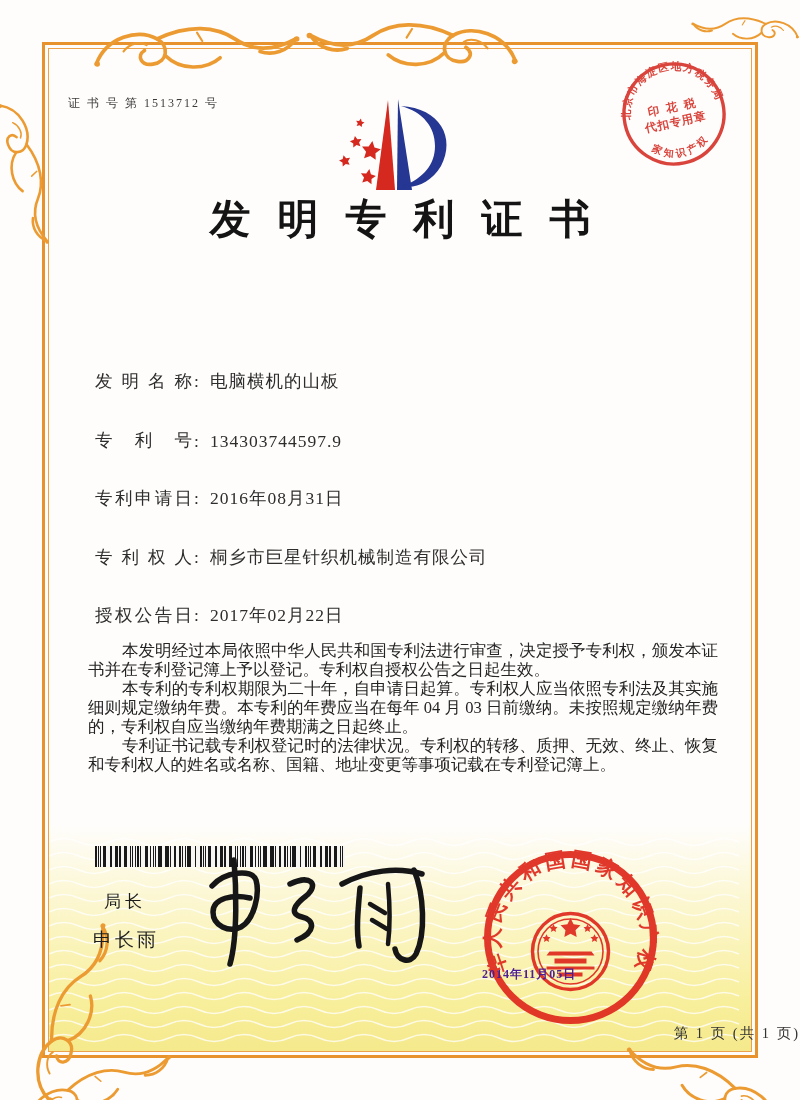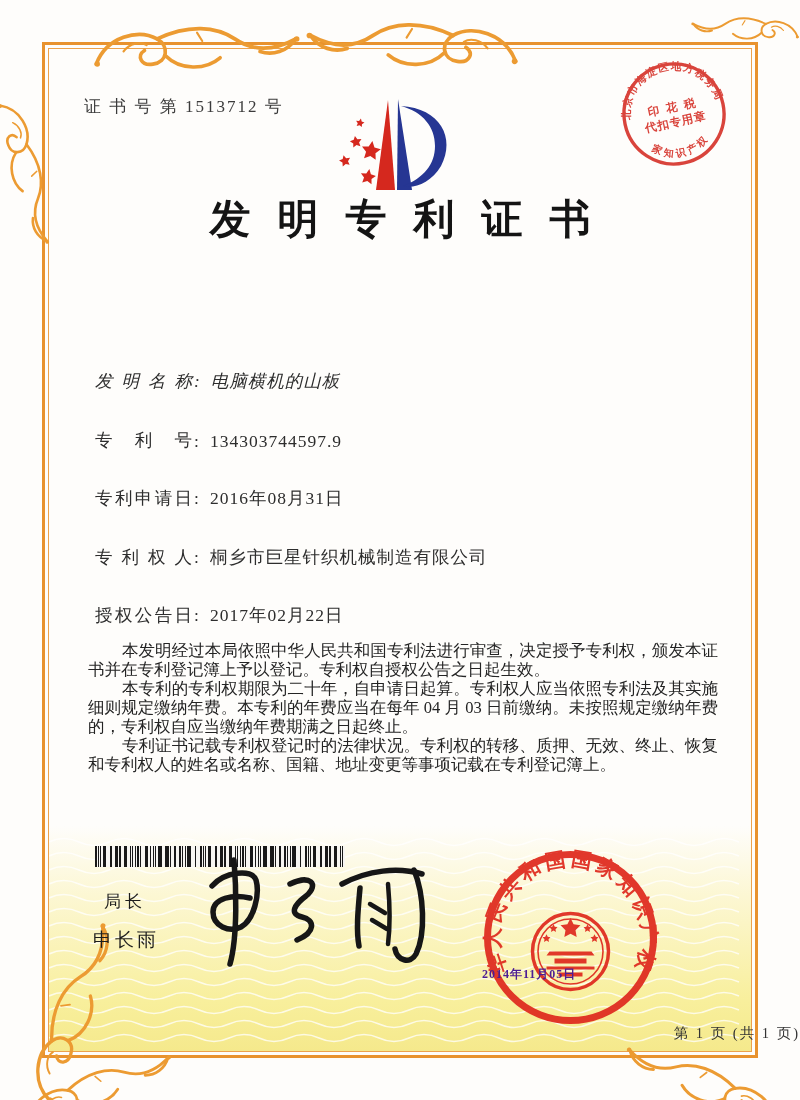--- a/index.html
+++ b/index.html
@@ -13,32 +13,32 @@
   .frame-inner{position:absolute;inset:48px;border:1px solid #ECA24D;z-index:1;}
   
   .orn-layer{position:absolute;left:0;top:0;width:800px;height:1100px;z-index:1;pointer-events:none;}
   
   .lower-bg{
     position:absolute;left:49px;right:49px;top:826px;bottom:49px;z-index:0;
     background:linear-gradient(180deg,rgba(252,247,205,0) 0%,rgba(250,240,165,.45) 30%,#f8ef9c 78%,#f5e98c 100%);
   }
   .lower-bg svg{position:absolute;left:0;top:0;}
   
-  .cert-no{position:absolute;left:84px;top:95px;font-size:17px;letter-spacing:2px;color:#3b3b3b;z-index:2;}
+  .cert-no{position:absolute;left:68px;top:95px;font-size:12px;letter-spacing:2px;color:#3b3b3b;z-index:2;}
   .logo{position:absolute;left:332px;top:94px;z-index:2;}
   .tax-stamp{position:absolute;left:618px;top:58px;z-index:2;transform:rotate(-12deg);opacity:.92;}
   .title{
     position:absolute;left:0;top:192px;width:100%;text-align:center;z-index:2;
     font-size:41px;font-weight:700;letter-spacing:27px;text-indent:27px;color:#141414;
   }
   
   .field{position:absolute;left:95px;font-size:17.5px;color:#2d2d2d;z-index:2;letter-spacing:1px;}
   .flabel{display:inline-block;width:98px;text-align:justify;text-align-last:justify;vertical-align:bottom;}
   .fcolon{margin:0 10px 0 1px;}
-  .f1{top:369px;font-style:italic;} .f2{top:428px;} .f3{top:486px;} .f4{top:545px;} .f5{top:603px;}
+  .f1{top:369px;} .f2{top:428px;} .f3{top:486px;} .f4{top:545px;} .f5{top:603px;}
   
   .body-text{
     position:absolute;left:88px;top:641px;width:630px;z-index:2;
     font-size:16.5px;line-height:19px;text-align:justify;color:#242424;
   }
   .body-text p{margin:0;text-indent:34px;}
   
   .barcode{
     position:absolute;left:95px;top:846px;width:250px;height:21px;z-index:2;background-color:#f7f6f2;
     background-image:

